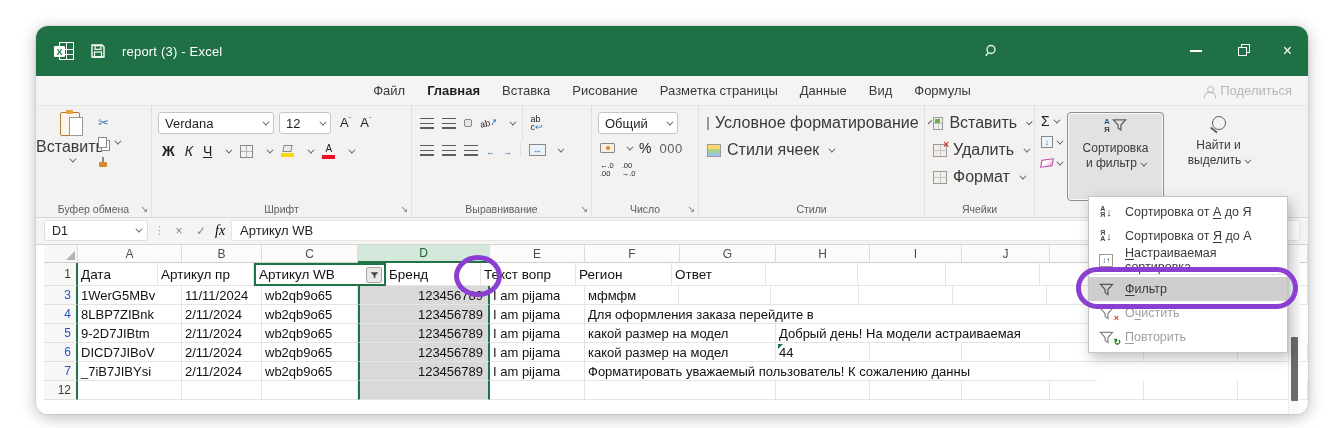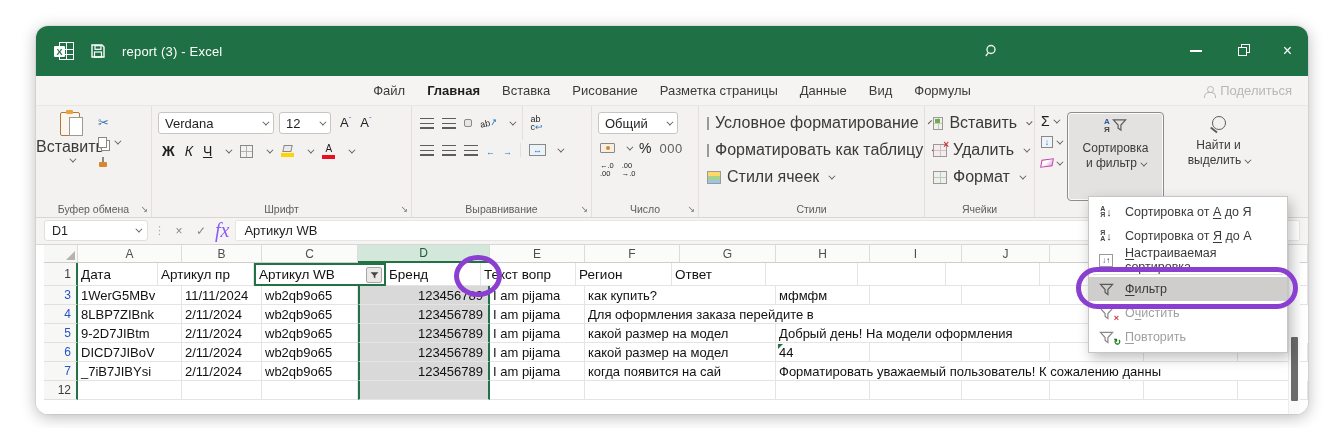--- a/index.html
+++ b/index.html
@@ -137,21 +137,21 @@
   .sficon { display:flex; align-items:flex-start; gap:2px; height:24px; padding-top:2px; }
   .findic { width:20px; height:22px; position:relative; }
   .findic::before { content:""; position:absolute; left:3px; top:1px; width:12px; height:12px; border:1.6px solid #5f5d5b; border-radius:50%; }
   .findic::after { content:""; position:absolute; left:1px; top:14px; width:8px; height:1.6px; background:#5f5d5b; transform:rotate(38deg); }
 
   
   .fbar { height:27px; background:#f6f4f3; display:flex; align-items:center; padding:2px 8px 3px 8px; gap:6px; border-bottom:1px solid #d8d6d4; }
   .namebox { width:104px; height:21px; background:#fff; border:1px solid #e1dfdd; border-radius:3px; display:flex; align-items:center; justify-content:space-between; padding:0 7px; font-size:12.5px; color:#201f1e; }
   .fdots { color:#a8a6a4; font-size:11px; }
   .fbtn { color:#8a8886; font-size:12px; width:16px; text-align:center; }
-  .fx { font-family:"Liberation Serif",serif; font-style:italic; font-size:20px; color:#8b5cf6; }
+  .fx { font-family:"Liberation Serif",serif; font-style:italic; font-size:14px; color:#000000; }
   .ffield { flex:1; height:21px; background:#fff; border:1px solid #e8e6e4; border-radius:2px; display:flex; align-items:center; padding:0 8px; font-size:13px; color:#201f1e; }
 
   
   .sheet { position:relative; height:169px; background:#fff; padding-left:8px; }
   .chrow { display:flex; height:18px; }
   .chd { display:flex; align-items:center; justify-content:center; font-size:12px; color:#4f4f4f; border-right:1px solid #dcdcdc; border-bottom:1px solid #cfcecd; background:#fbfbfa; height:18px; }
   .chd.sel { background:#d3e8db; color:#1d5c38; border-bottom:2px solid #217346; }
   .corner { position:relative; background:#f7f7f6; }
   .corner::after { content:""; position:absolute; right:2px; bottom:2px; border-left:9px solid transparent; border-bottom:9px solid #b5b3b1; }
   .grow { display:flex; height:19px; }
@@ -352,25 +352,20 @@
       <span class="launch">↘</span>
     </div>
 
     <div class="rgroup g-styles">
       <div class="stylerow">
         <span class="cfic"></span>
         <span class="rlabel">Условное форматирование</span>
             <span class="chev"></span>
       </div>
       <div class="stylerow">
-        <span class="ftic"></span>
-        <span class="rlabel">Форматировать как таблицу</span>
-            <span class="chev"></span>
-      </div>
-      <div class="stylerow">
         <span class="csic"></span>
         <span class="rlabel">Стили ячеек</span>
             <span class="chev"></span>
       </div>
       <span class="glabel">Стили</span>
     </div>
 
     <div class="rgroup g-cells">
       <div class="stylerow">
         <span class="cellic ins"></span>
@@ -483,21 +478,20 @@
       <span class="cell w-m"></span>
     </div>
 
     <div class="grow">
       <span class="rn blue">3</span>
       <span class="cell w-a">1WerG5MBv</span>
       <span class="cell w-b">11/11/2024</span>
       <span class="cell w-c">wb2qb9o65</span>
       <span class="cell w-d seld">123456789</span>
       <span class="cell w-e">I am pijama</span>
-      <span class="cell w-fg">как купить?</span>
       <span class="cell w-h">мфмфм</span>
       <span class="cell w-i"></span>
       <span class="cell w-j"></span>
       <span class="cell w-k"></span>
       <span class="cell w-l"></span>
       <span class="cell w-m"></span>
     </div>
 
     <div class="grow">
       <span class="rn blue">4</span>
@@ -511,21 +505,21 @@
     </div>
 
     <div class="grow">
       <span class="rn blue">5</span>
       <span class="cell w-a">9-2D7JIBtm</span>
       <span class="cell w-b">2/11/2024</span>
       <span class="cell w-c">wb2qb9o65</span>
       <span class="cell w-d seld">123456789</span>
       <span class="cell w-e">I am pijama</span>
       <span class="cell w-fg">какой размер на модел</span>
-      <span class="cell w-hlong" style="border-right:none">Добрый день! На модели оформления</span>
+      <span class="cell w-hlong" style="border-right:none">Добрый день! На модели астраиваемая</span>
     </div>
 
     <div class="grow">
       <span class="rn blue">6</span>
       <span class="cell w-a">DICD7JIBoV</span>
       <span class="cell w-b">2/11/2024</span>
       <span class="cell w-c">wb2qb9o65</span>
       <span class="cell w-d seld">123456789</span>
       <span class="cell w-e">I am pijama</span>
       <span class="cell w-fg">какой размер на модел</span>
@@ -537,21 +531,20 @@
       <span class="cell w-m"></span>
     </div>
 
     <div class="grow">
       <span class="rn blue">7</span>
       <span class="cell w-a">_7iB7JIBYsi</span>
       <span class="cell w-b">2/11/2024</span>
       <span class="cell w-c">wb2qb9o65</span>
       <span class="cell w-d seld">123456789</span>
       <span class="cell w-e">I am pijama</span>
-      <span class="cell w-fg">когда появится на сай</span>
       <span class="cell w-hlong" style="border-right:none">Форматировать уважаемый пользователь! К сожалению данны</span>
     </div>
 
     <div class="grow">
       <span class="rn">12</span>
       <span class="cell w-a"></span>
       <span class="cell w-b"></span>
       <span class="cell w-c"></span>
       <span class="cell w-d seld"></span>
       <span class="cell w-e"></span>

